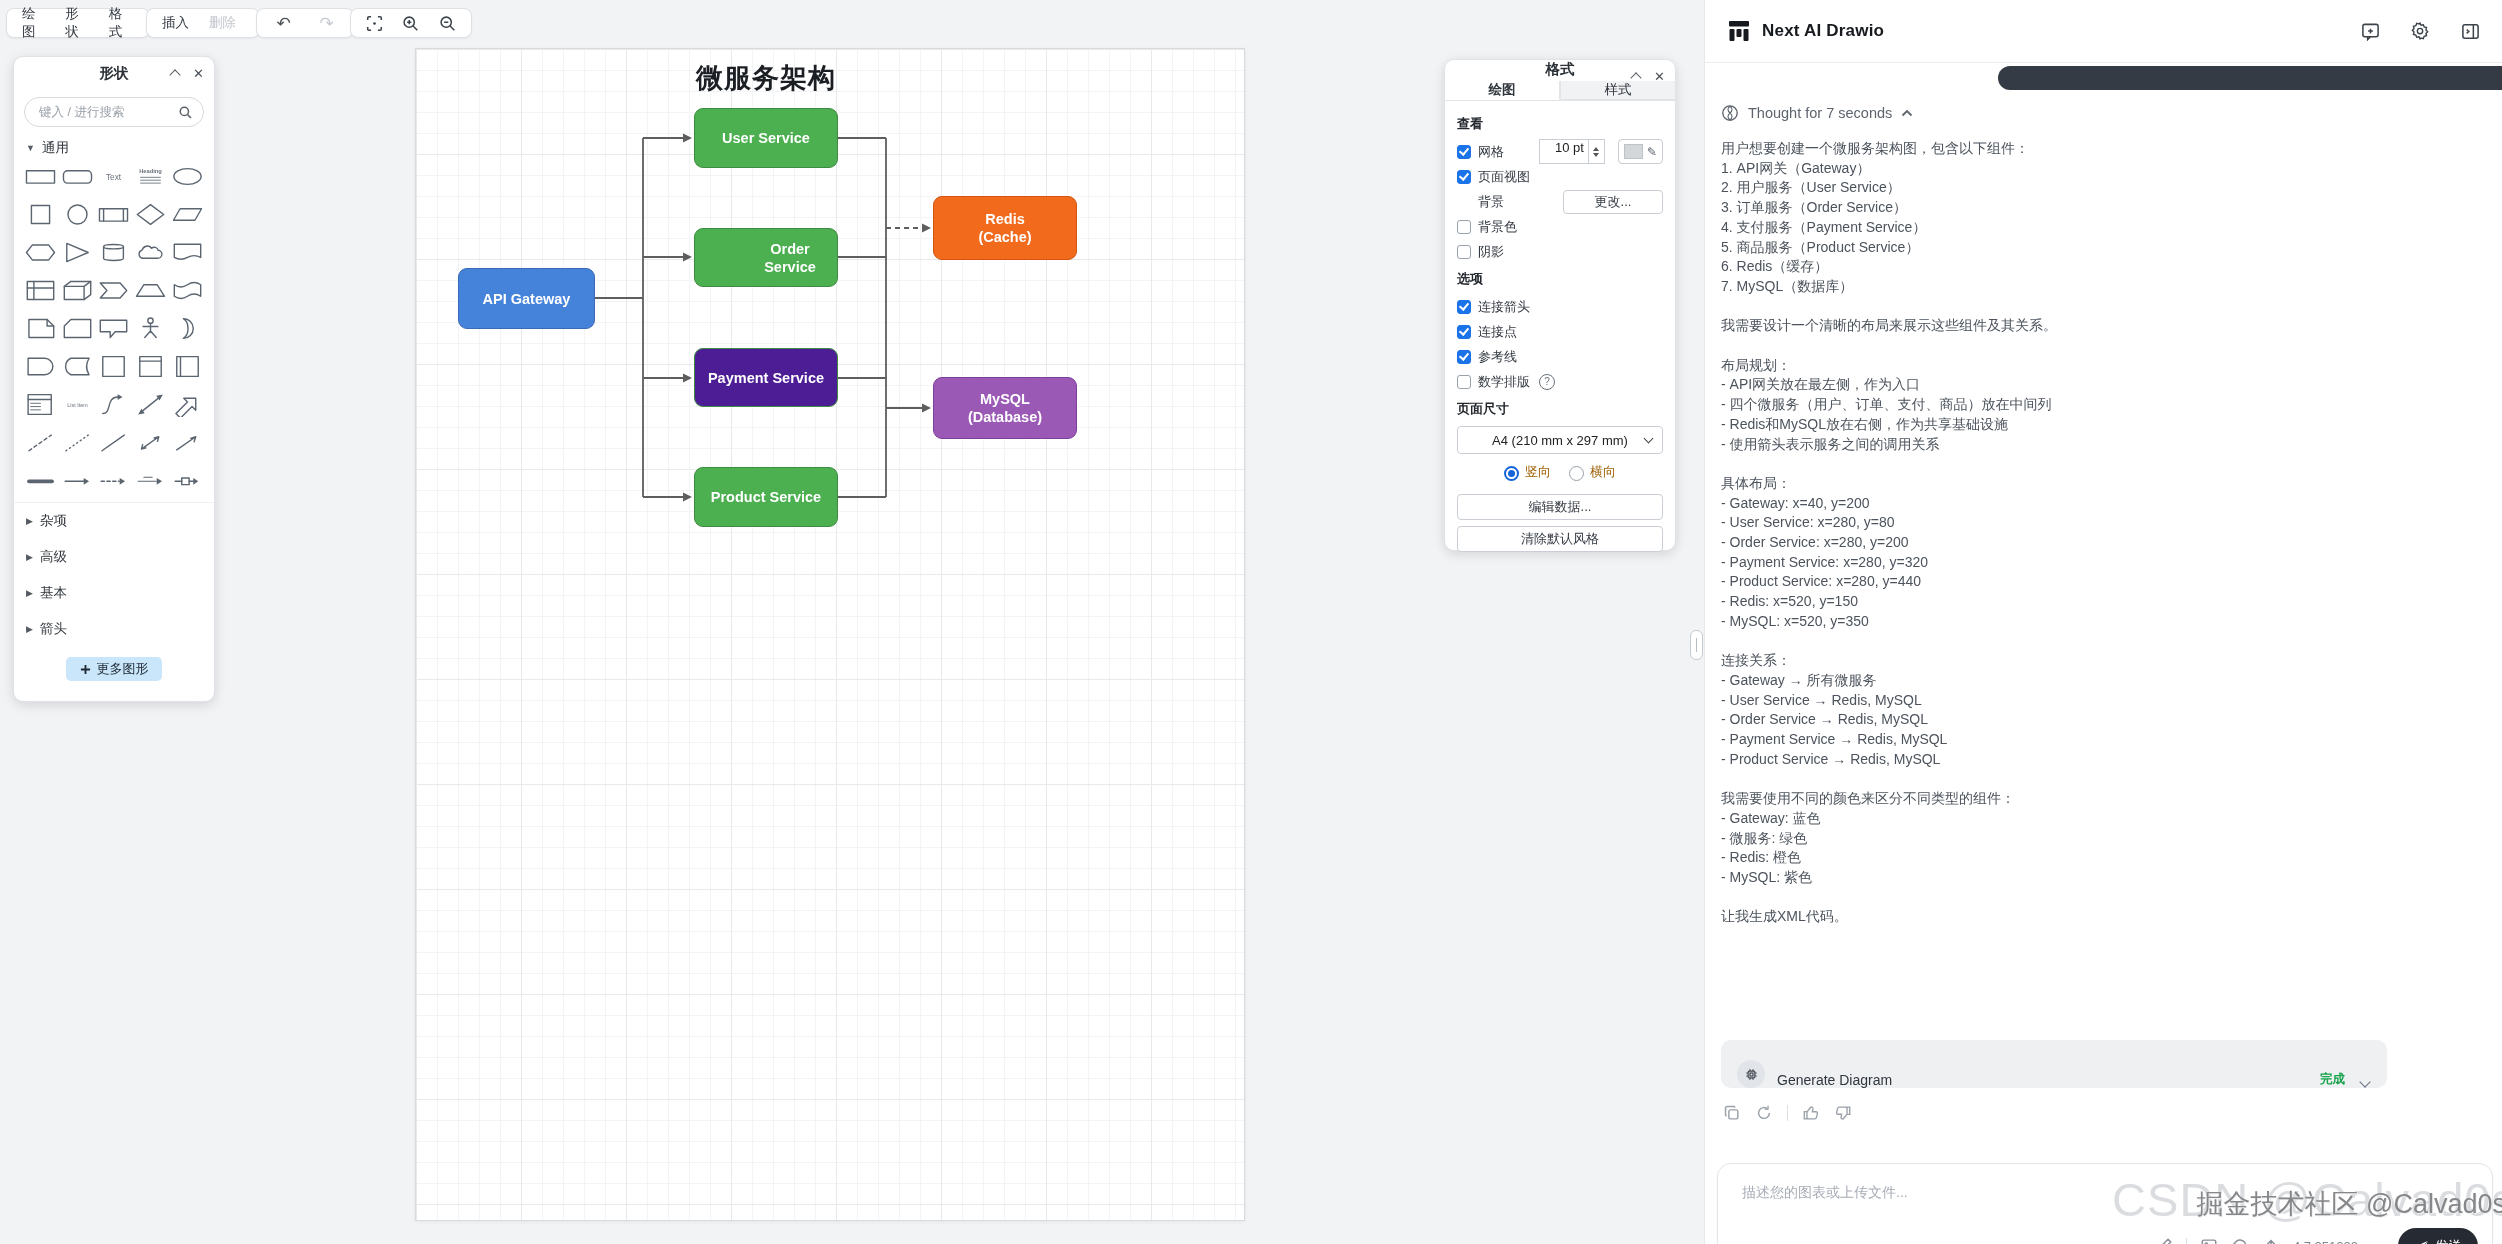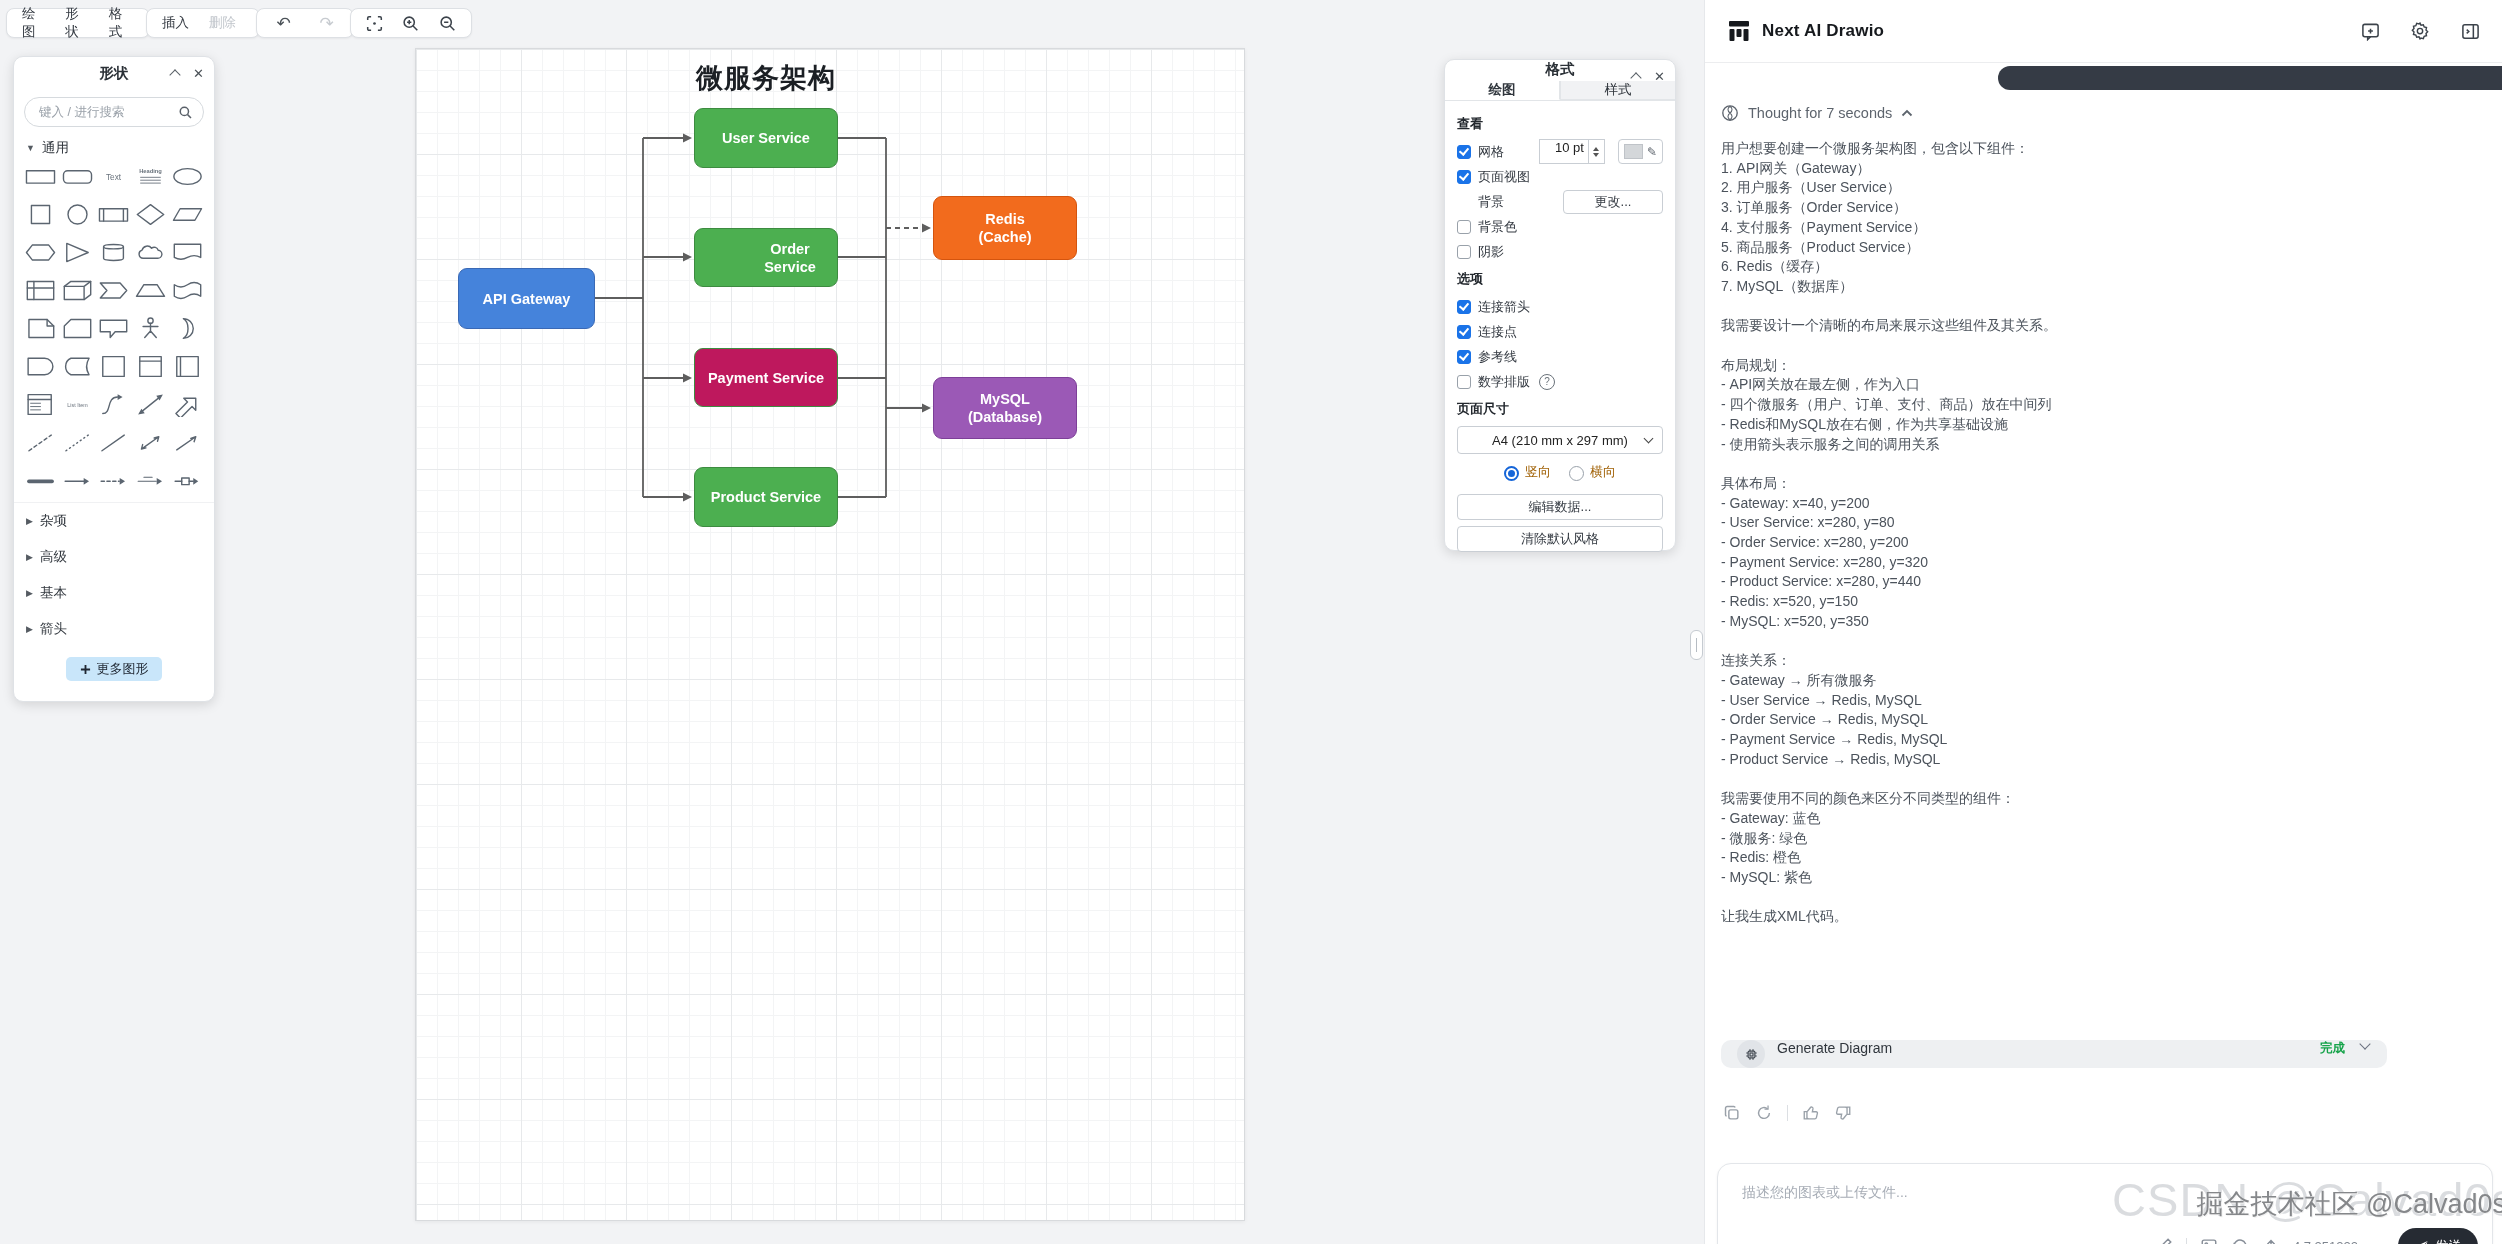--- a/index.html
+++ b/index.html
@@ -87,21 +87,21 @@
   #chat-panel{position:absolute;left:1704px;top:0;width:798px;height:1244px;background:#fff;border-left:1px solid #e6e8eb;box-sizing:border-box;}
   #chat-header{height:63px;border-bottom:1px solid #ecedef;display:flex;align-items:center;padding:0 22px;box-sizing:border-box;}
   #chat-logo{width:24px;height:24px;margin-right:11px;}
   #chat-title{font-size:17px;font-weight:bold;color:#16191d;letter-spacing:.2px;}
   #chat-header-icons{margin-left:auto;display:flex;align-items:center;gap:30px;color:#3c434b;}
   .hicon{width:20px;height:20px;cursor:pointer;display:flex;align-items:center;justify-content:center;}
   #dark-bar{position:absolute;left:293px;top:66px;width:520px;height:24px;background:var(--dark-bar,#353b45);border-radius:13px 0 0 13px;}
   #thought-row{position:absolute;left:16px;top:104px;display:flex;align-items:center;gap:9px;color:#5d646d;font-size:14.5px;cursor:pointer;}
   #thinking-text{position:absolute;left:16px;top:139px;width:676px;font-size:14px;line-height:19.7px;color:#4c535c;white-space:pre-wrap;}
   #assistant-bubble{position:absolute;left:16px;top:961px;width:630px;background:#f2f3f5;border-radius:10px;padding:9px 16px;font-size:14px;line-height:25px;color:#343b44;}
-  #tool-row{position:absolute;left:16px;top:1040px;width:666px;height:28px;background:#eef0f2;border-radius:10px;display:flex;align-items:flex-start;padding:0 16px;box-sizing:border-box;cursor:pointer;}
+  #tool-row{position:absolute;left:16px;top:1040px;width:666px;height:48px;background:#eef0f2;border-radius:10px;display:flex;align-items:flex-end;padding:0 16px;box-sizing:border-box;cursor:pointer;}
   #tool-chip{width:28px;height:28px;border-radius:50%;background:#e1e4e8;display:flex;align-items:center;justify-content:center;margin-right:12px;}
   #tool-label{font-size:14px;color:#30363d;}
   #tool-status{margin-left:auto;font-size:12.5px;font-weight:bold;color:var(--success,#16a34a);}
   #tool-chevron{margin-left:16px;width:10px;height:10px;position:relative;}
   #tool-chevron::before{content:"";position:absolute;width:7px;height:7px;border-right:1.7px solid #6b7280;border-bottom:1.7px solid #6b7280;transform:rotate(45deg);}
   #actions-row{position:absolute;left:18px;top:1104px;display:flex;align-items:center;gap:14px;color:#9aa1a9;}
   .aicon{width:18px;height:18px;cursor:pointer;}
   .a-div{width:1px;height:16px;background:#dcdfe3;}
   #input-card{position:absolute;left:12px;top:1163px;width:776px;height:125px;background:#fff;border:1px solid #e3e6ea;border-radius:14px;box-sizing:border-box;box-shadow:0 1px 3px rgba(0,0,0,.05);}
   #input-placeholder{position:absolute;left:24px;top:20px;font-size:14px;color:#a6acb5;}
@@ -151,21 +151,21 @@
     <div id="nodes-layer">
         <div class="node" style="left: 458px; top: 268px; width: 137px; height: 61px; background: rgb(69, 131, 219); border: 1.5px solid rgb(58, 105, 181);">
           <div>API Gateway</div>
         </div>
         <div class="node" style="left: 694px; top: 108px; width: 144px; height: 60px; background: rgb(76, 175, 80); border: 1.5px solid rgb(61, 139, 64);">
           <div>User Service</div>
         </div>
         <div class="node" style="left: 694px; top: 228px; width: 144px; height: 59px; background: rgb(76, 175, 80); border: 1.5px solid rgb(61, 139, 64); padding-left: 48px;">
           <div>Order Service</div>
         </div>
-        <div class="node" style="left: 694px; top: 348px; width: 144px; height: 59px; background: #be185d; border: 1.5px solid rgb(61, 139, 64);">
+        <div class="node" style="left: 694px; top: 348px; width: 144px; height: 59px; background: #4c1d95; border: 1.5px solid rgb(61, 139, 64);">
           <div>Payment Service</div>
         </div>
         <div class="node" style="left: 694px; top: 467px; width: 144px; height: 60px; background: rgb(76, 175, 80); border: 1.5px solid rgb(61, 139, 64);">
           <div>Product Service</div>
         </div>
         <div class="node" style="left: 933px; top: 196px; width: 144px; height: 64px; background: rgb(242, 107, 29); border: 1.5px solid rgb(212, 84, 14);">
           <div>Redis</div>
           <div>(Cache)</div>
         </div>
         <div class="node" style="left: 933px; top: 377px; width: 144px; height: 62px; background: rgb(155, 89, 182); border: 1.5px solid rgb(125, 63, 152);">

